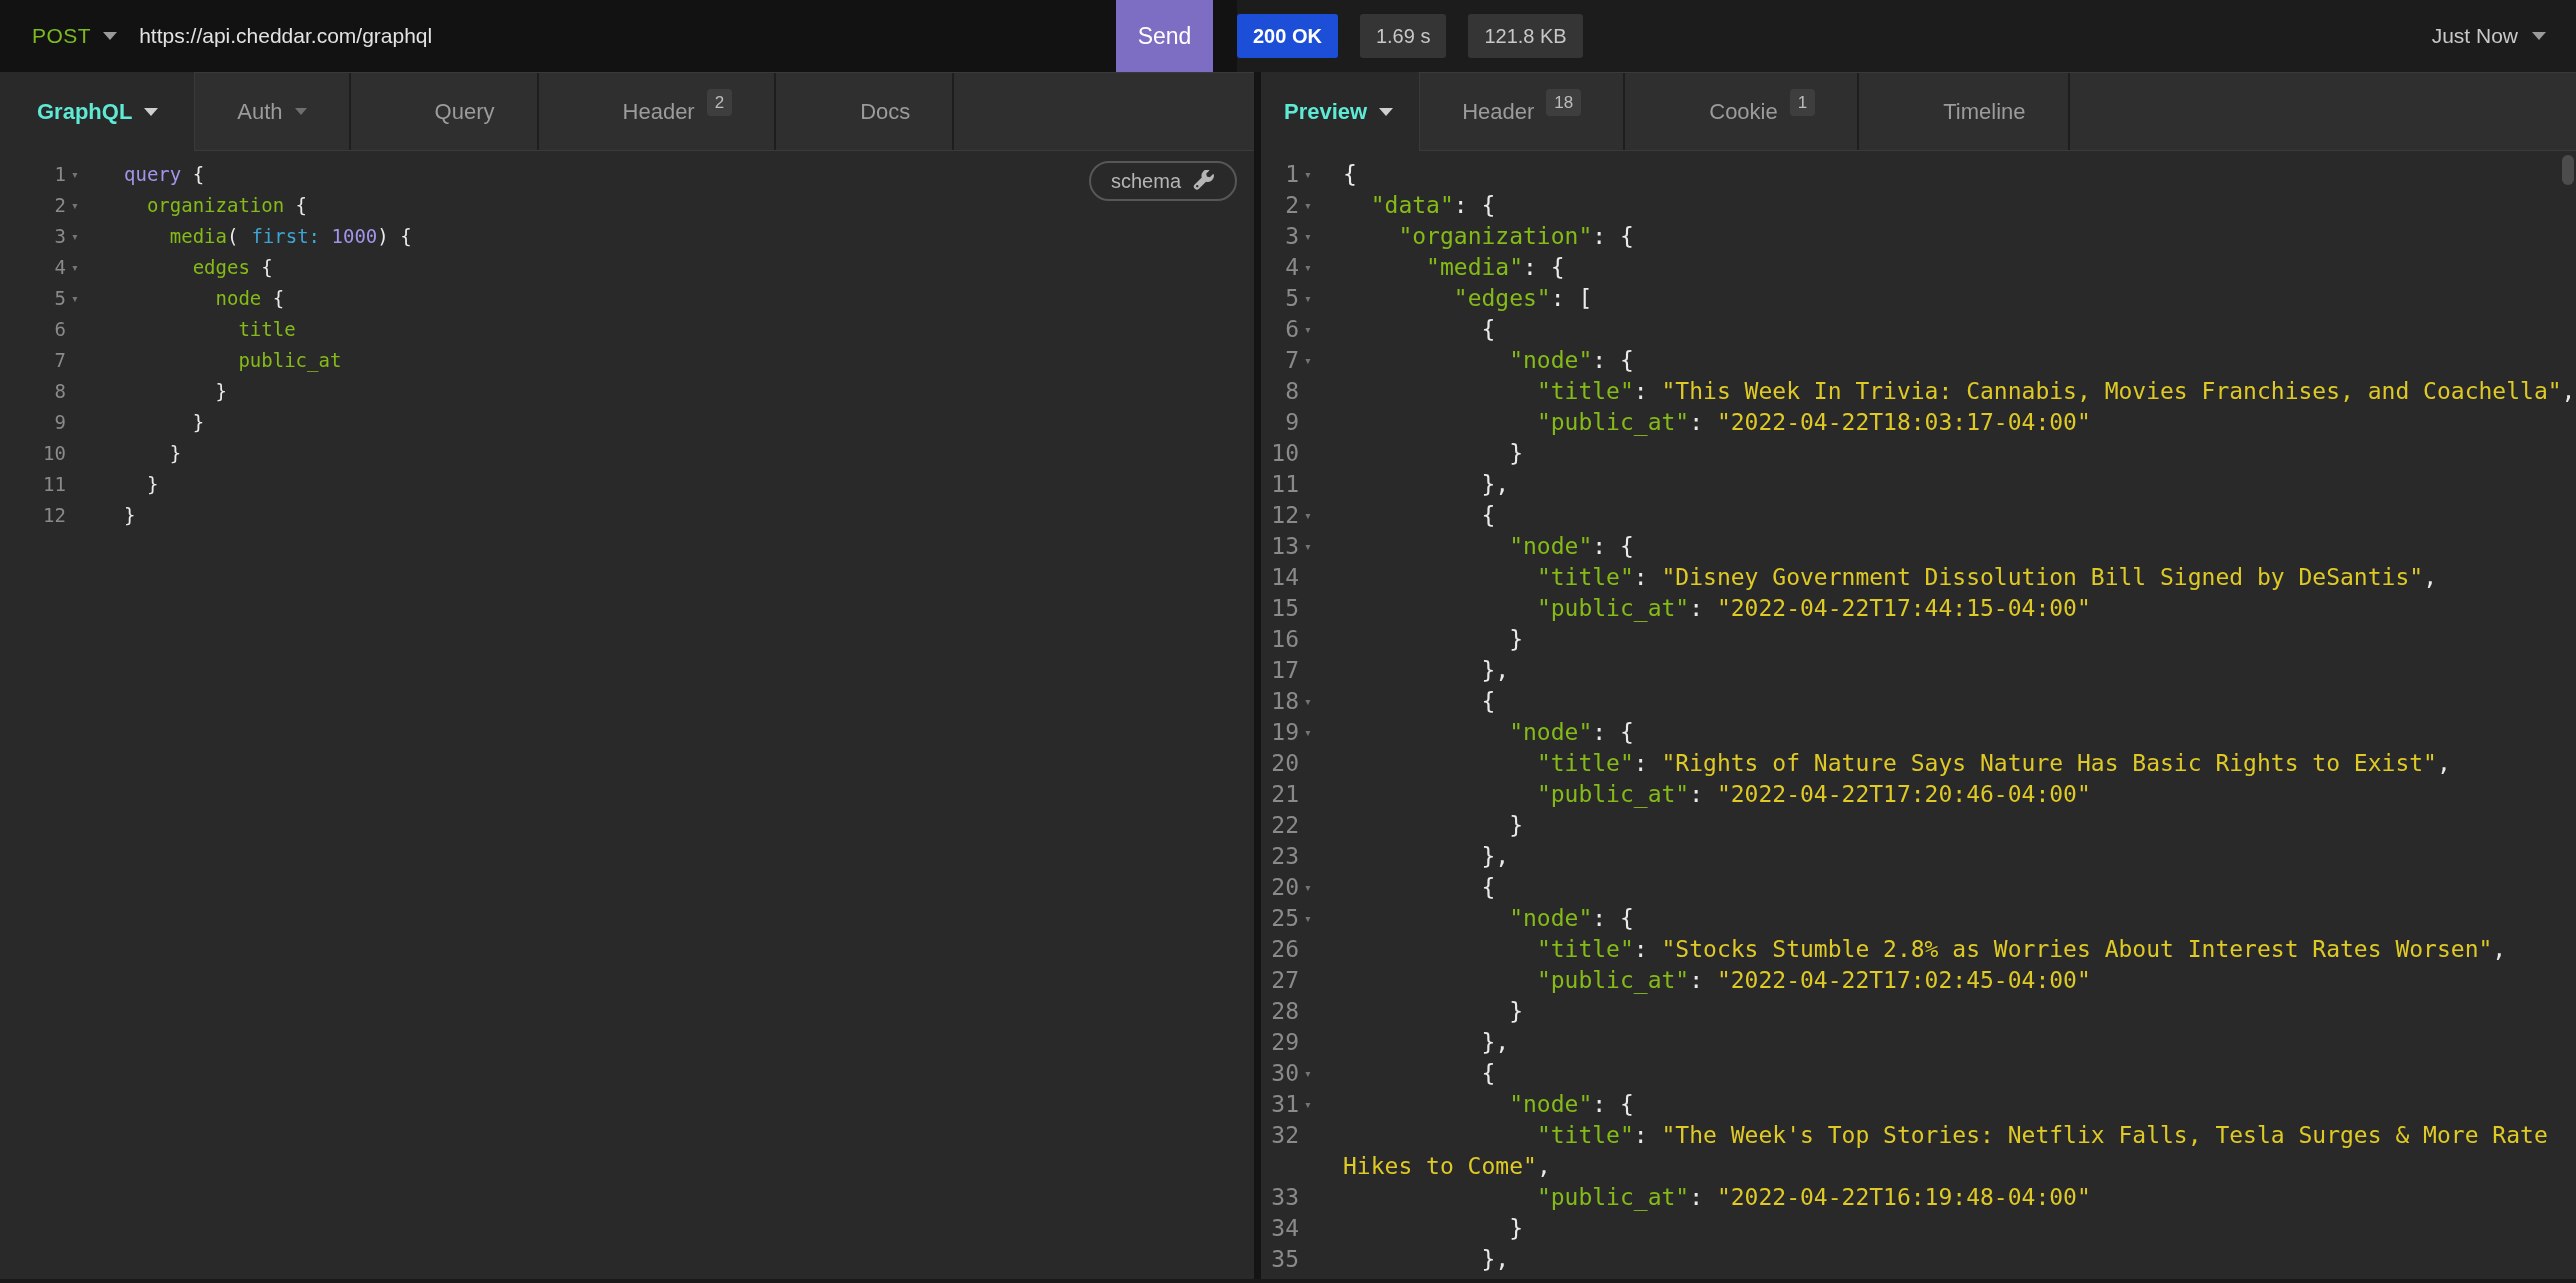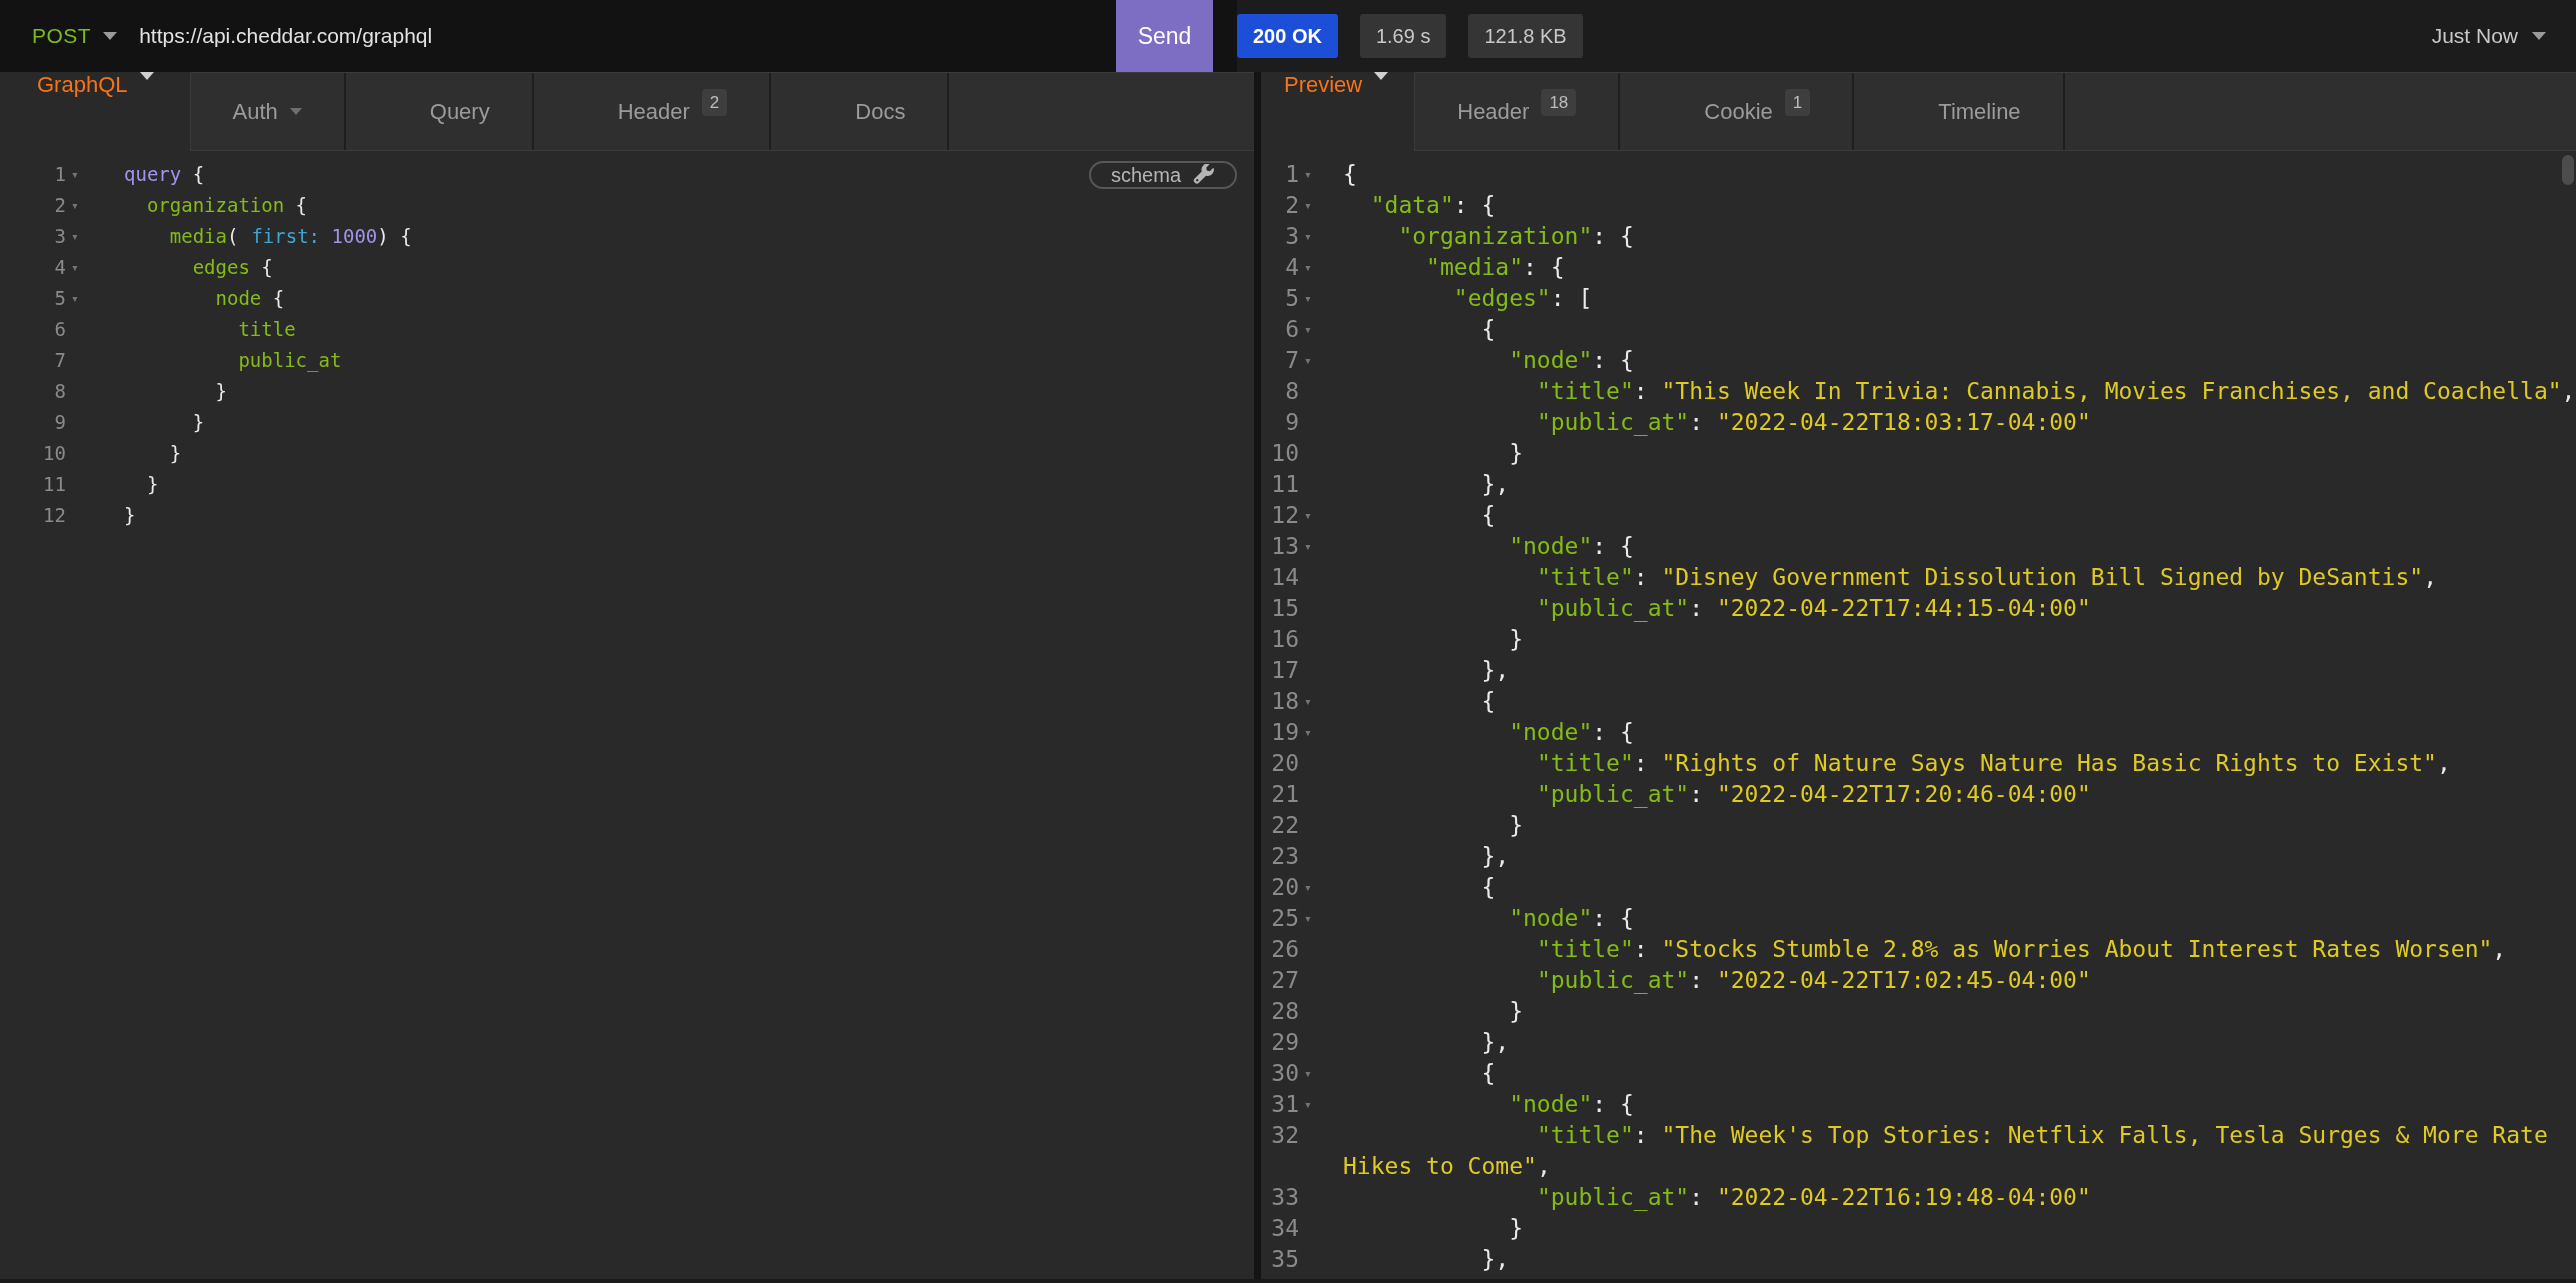--- a/index.html
+++ b/index.html
@@ -26,21 +26,21 @@
 
   
   .main { display: flex; height: 1207px; }
   .pane { display: flex; flex-direction: column; min-width: 0; }
   .pane.request  { width: 1254px; }
   .pane-divider { width: 7px; background: #141414; }
   .pane.response { flex: 1; }
 
   
   .pane-tabs { display: flex; height: 79px; background: #292929; flex: none; }
-  .dropdown { display: flex; align-items: flex-start; gap: 12px; padding: 0 36px 0 37px; font-size: 22px; color: #f97316; cursor: pointer; white-space: nowrap; }
+  .dropdown { display: flex; align-items: center; gap: 12px; padding: 0 36px 0 37px; font-size: 22px; color: #5eead4; cursor: pointer; white-space: nowrap; font-weight: bold; }
   .dropdown .caret-down { border-left-width: 7px; border-right-width: 7px; border-top: 8px solid #cfcfcf; }
   .pane.response .dropdown { padding: 0 26px 0 23px; }
   .tab-strip { flex: 1; display: flex; background: #2f2f2f; border: 1px solid #3a3a3a; border-right: none; min-width: 0; gap: 42px; }
   .tab-strip::after { content: ""; flex: 1; }
   .tab { display: flex; align-items: center; justify-content: center; gap: 12px; padding: 0 42px; font-size: 22px; color: #9b9b9b; border-right: 2px solid #1e1e1e; cursor: pointer; white-space: nowrap; }
   .tab .tbadge { background: #3e3e3e; color: #bdbdbd; font-size: 17px; line-height: 1; padding: 5px 8px; border-radius: 4px; transform: translateY(-9px); }
   .tab .tcaret { width: 0; height: 0; border-left: 6px solid transparent; border-right: 6px solid transparent; border-top: 7px solid #6f6f6f; }
 
   
   .editor { flex: 1; position: relative; background: #292929; overflow: hidden; padding-top: 8px; font-family: "DejaVu Sans Mono", monospace; }
@@ -58,21 +58,21 @@
   .kw  { color: #a295e9; }
   .num { color: #a295e9; }
   .field { color: #85bb17; }
   .key   { color: #85bb17; }
   .str { color: #dfca25; }
   .pun { color: #eaeaea; }
   .arg { color: #3ea4d3; margin-left: 13px; }
   .ws  { color: #eaeaea; }
 
   
-  .schema-btn { position: absolute; top: 10px; right: 17px; height: 28px; display: flex; align-items: center; gap: 12px; padding: 0 20px; border: 2px solid #575757; border-radius: 21px; background: rgba(41,41,41,.92); color: #b5b5b5; font-size: 20px; font-family: "Liberation Sans", sans-serif; cursor: pointer; }
+  .schema-btn { position: absolute; top: 10px; right: 17px; height: 40px; display: flex; align-items: center; gap: 12px; padding: 0 20px; border: 2px solid #575757; border-radius: 21px; background: rgba(41,41,41,.92); color: #b5b5b5; font-size: 20px; font-family: "Liberation Sans", sans-serif; cursor: pointer; }
   .schema-btn svg { display: block; }
 
   
   .scroll-track { position: absolute; top: 0; right: 0; width: 16px; bottom: 0; }
   .scroll-thumb { position: absolute; top: 4px; right: 2px; width: 12px; height: 30px; border-radius: 6px; background: #4c4c4c; cursor: pointer; }
 </style>
 </head>
 <body>
 
 <header class="topbar">

